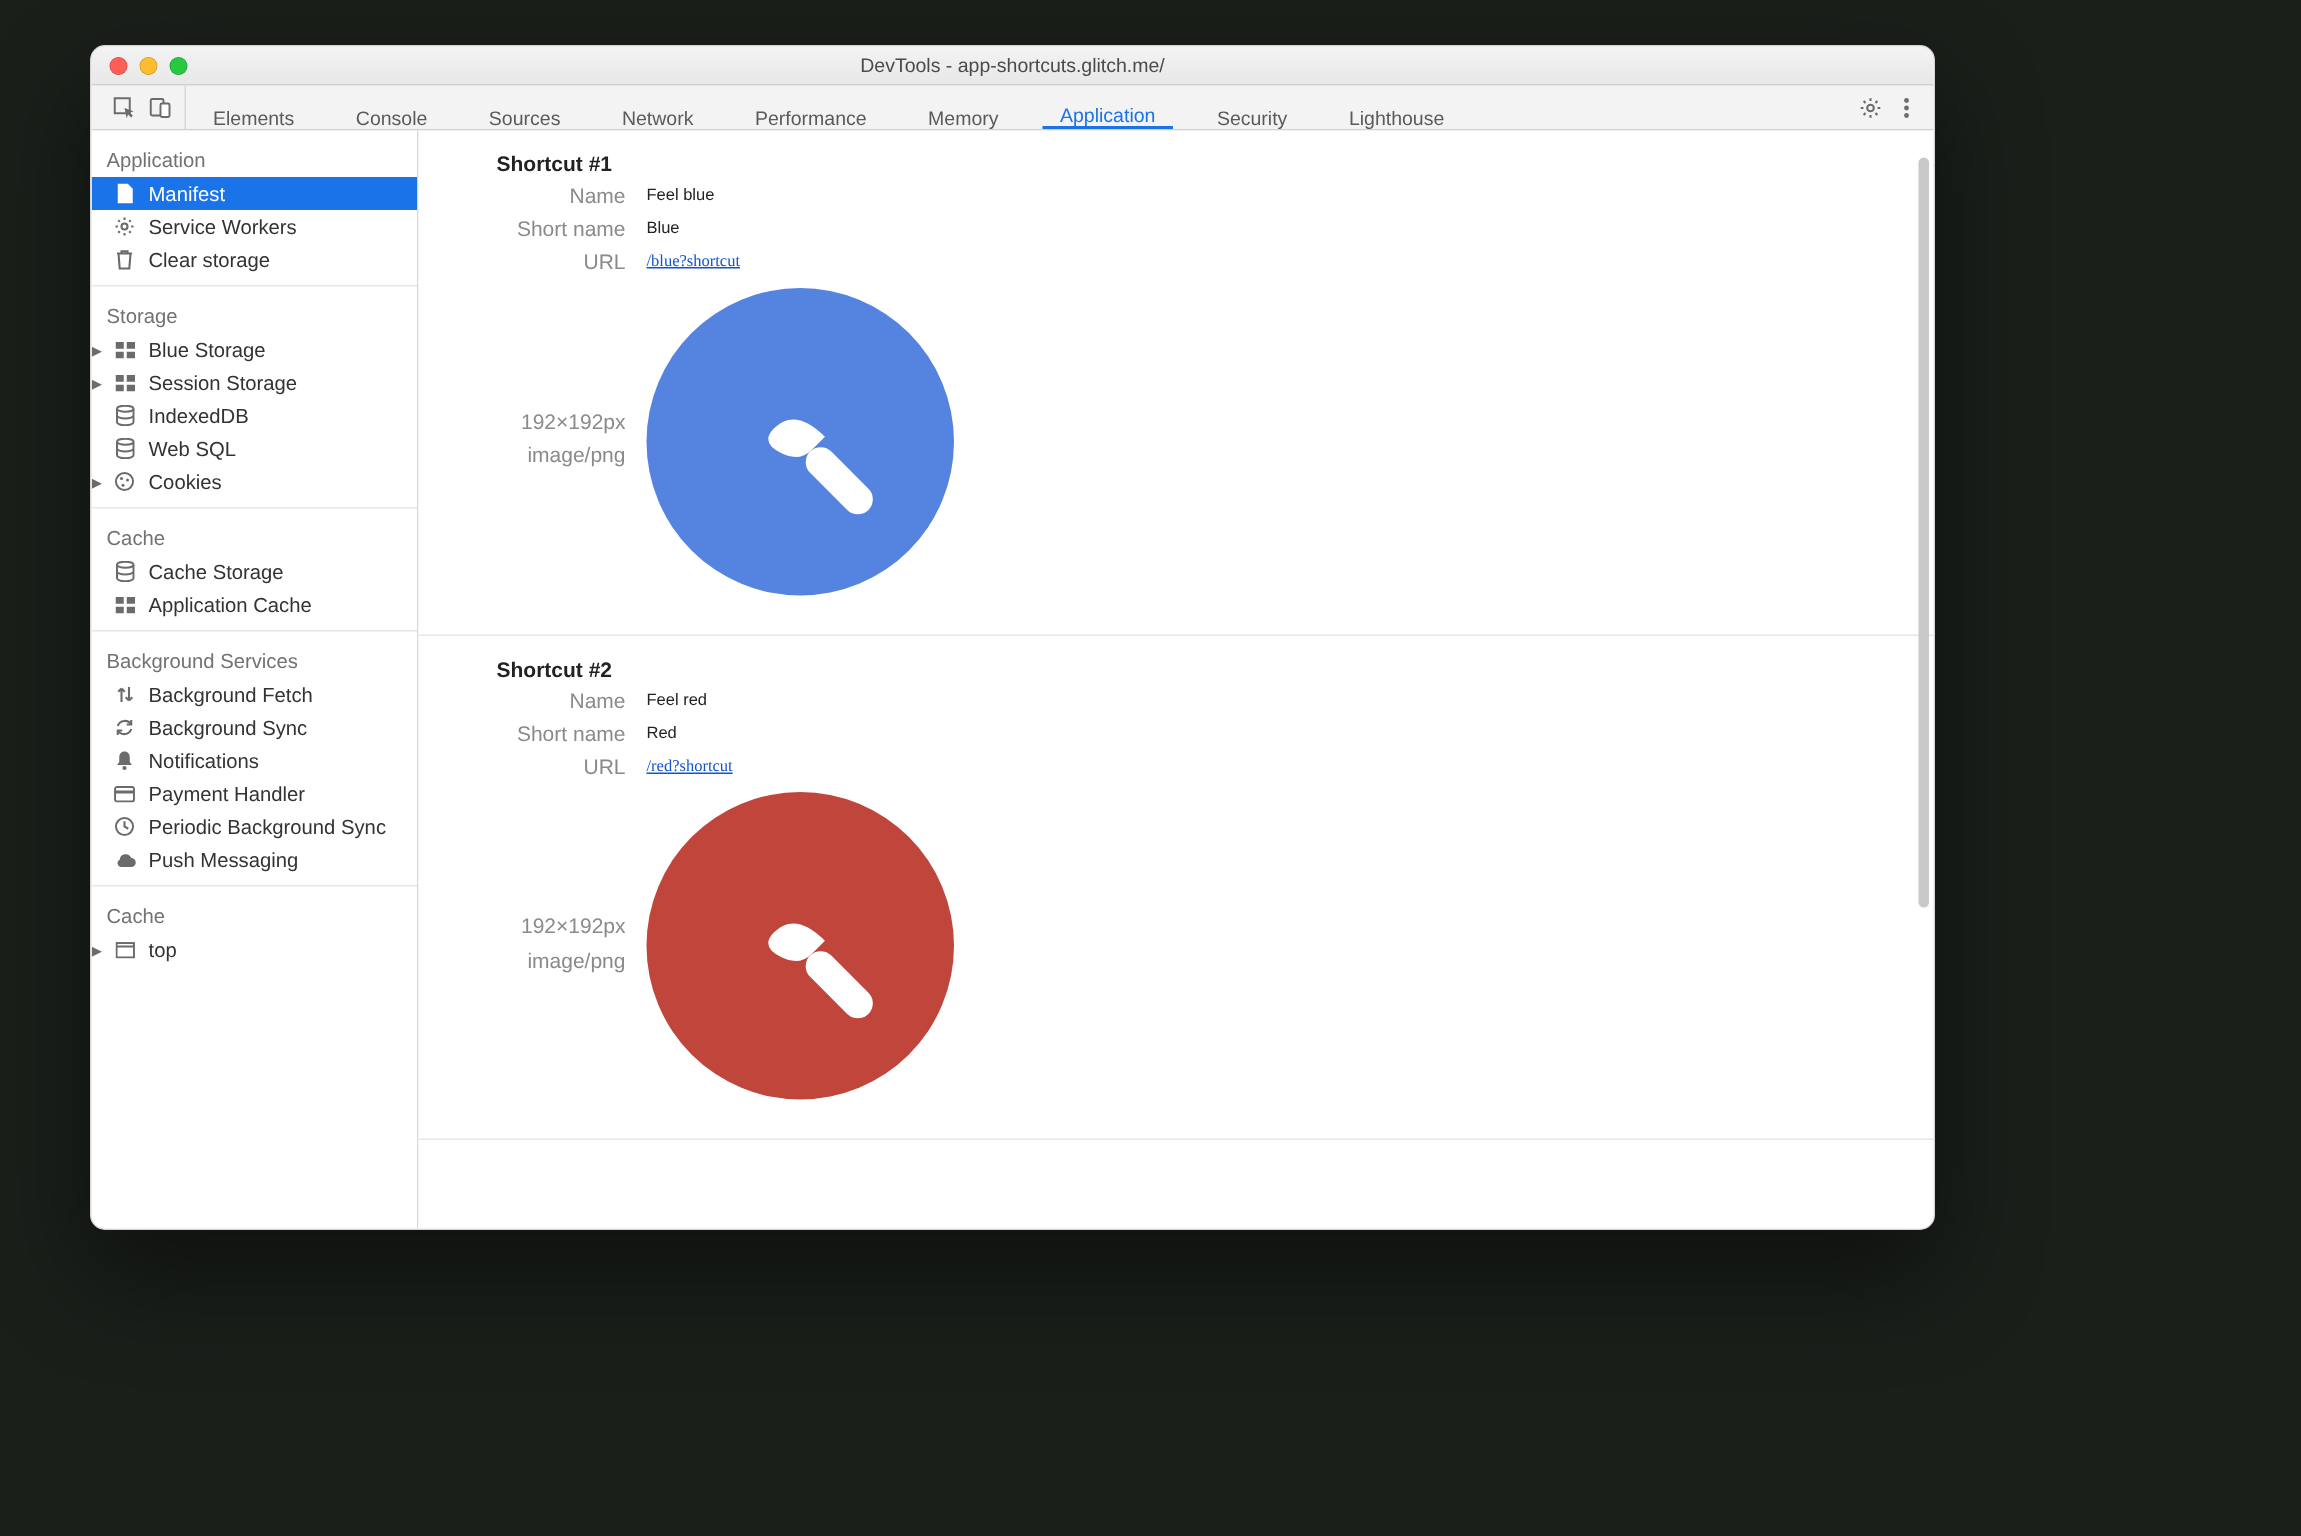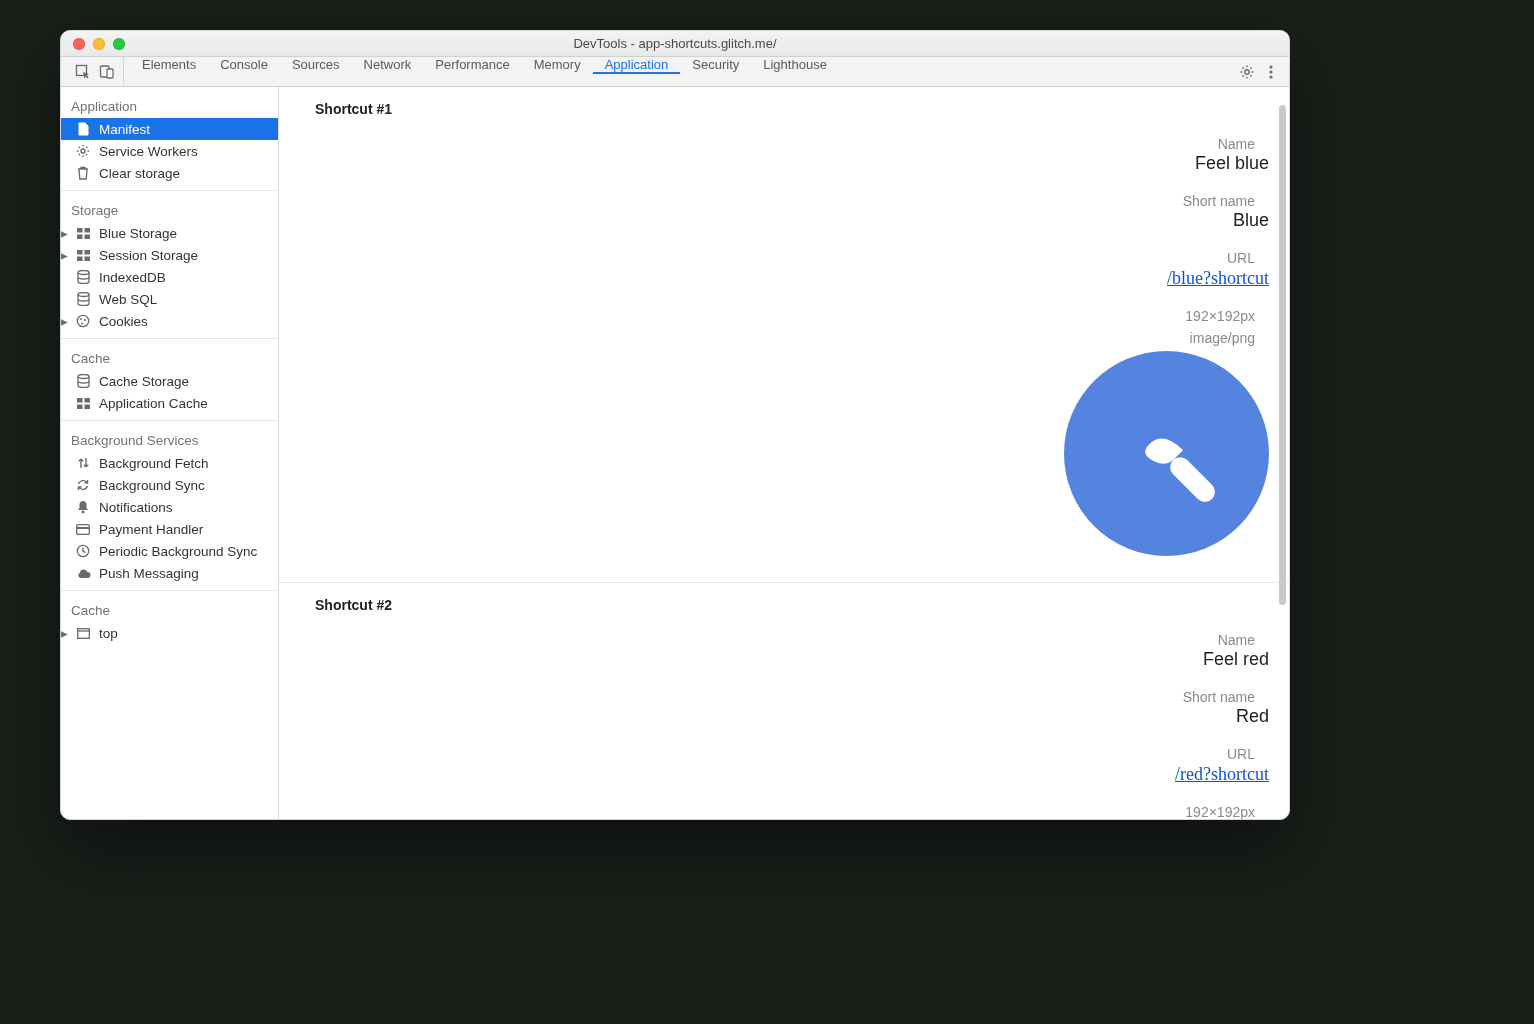--- a/index.html
+++ b/index.html
@@ -43,21 +43,21 @@
 
   
   .tabstrip {
     height: 30px;
     background:#f3f3f3;
     border-bottom:1px solid #d1d1d1;
     display:flex; align-items:stretch;
     padding: 0 6px;
   }
   .tabstrip .left-tools { display:flex; align-items:center; gap:8px; padding:0 8px; border-right:1px solid #d8d8d8; }
-  .tabstrip .tabs { display:flex; align-items:flex-start; gap:0; padding-left:6px; }
+  .tabstrip .tabs { display:flex; align-items:flex-end; gap:17px; padding-left:6px; }
   .tab {
     padding: 0 12px;
     display:flex; align-items:center;
     color:#5a5a5a; font-size:13px;
     cursor:default;
   }
   .tab.active { color:#1a73e8; border-bottom:2px solid #1a73e8; }
   .spacer { flex:1; }
   .right-tools { display:flex; align-items:center; gap:14px; padding:0 10px; color:#666; }
 
@@ -99,27 +99,27 @@
 
   
   .content {
     flex:1; overflow:auto; position:relative;
     background:#fff;
   }
   .shortcut {
     border-bottom:1px solid #e6e6e6;
     padding: 14px 20px 26px 32px;
   }
-  .shortcut h3 { font-size:14px; font-weight:600; color:#222; margin-left:4px; }
-  .row { display:flex; align-items:flex-end; margin-top:18px;flex-direction:column; }
+  .shortcut h3 { font-size:14px; font-weight:600; color:#222; margin-left:20px; }
+  .row { display:flex; align-items:center; margin-top:4px; }
   .row .label {
     width:120px; text-align:right; padding-right:14px;
     color:#8a8a8a; font-size:14px; line-height:1.3;
   }
-  .row .value { font-size:18px; color:#222; }
+  .row .value { font-size:11px; color:#222; }
   .row .value a { color:#1155cc; text-decoration:underline;font-family:Liberation Serif, serif; }
   .iconrow .label { display:flex; flex-direction:column; align-items:flex-end; gap:4px; }
   .bigicon { width:205px; height:205px; border-radius:50%; position:relative; margin-top:4px; }
   .bigicon.blue { background:#5584e0; }
   .bigicon.red  { background:#c0453a; }
   .brush {
     position:absolute; left:0; top:0; width:100%; height:100%;
   }
 
   

